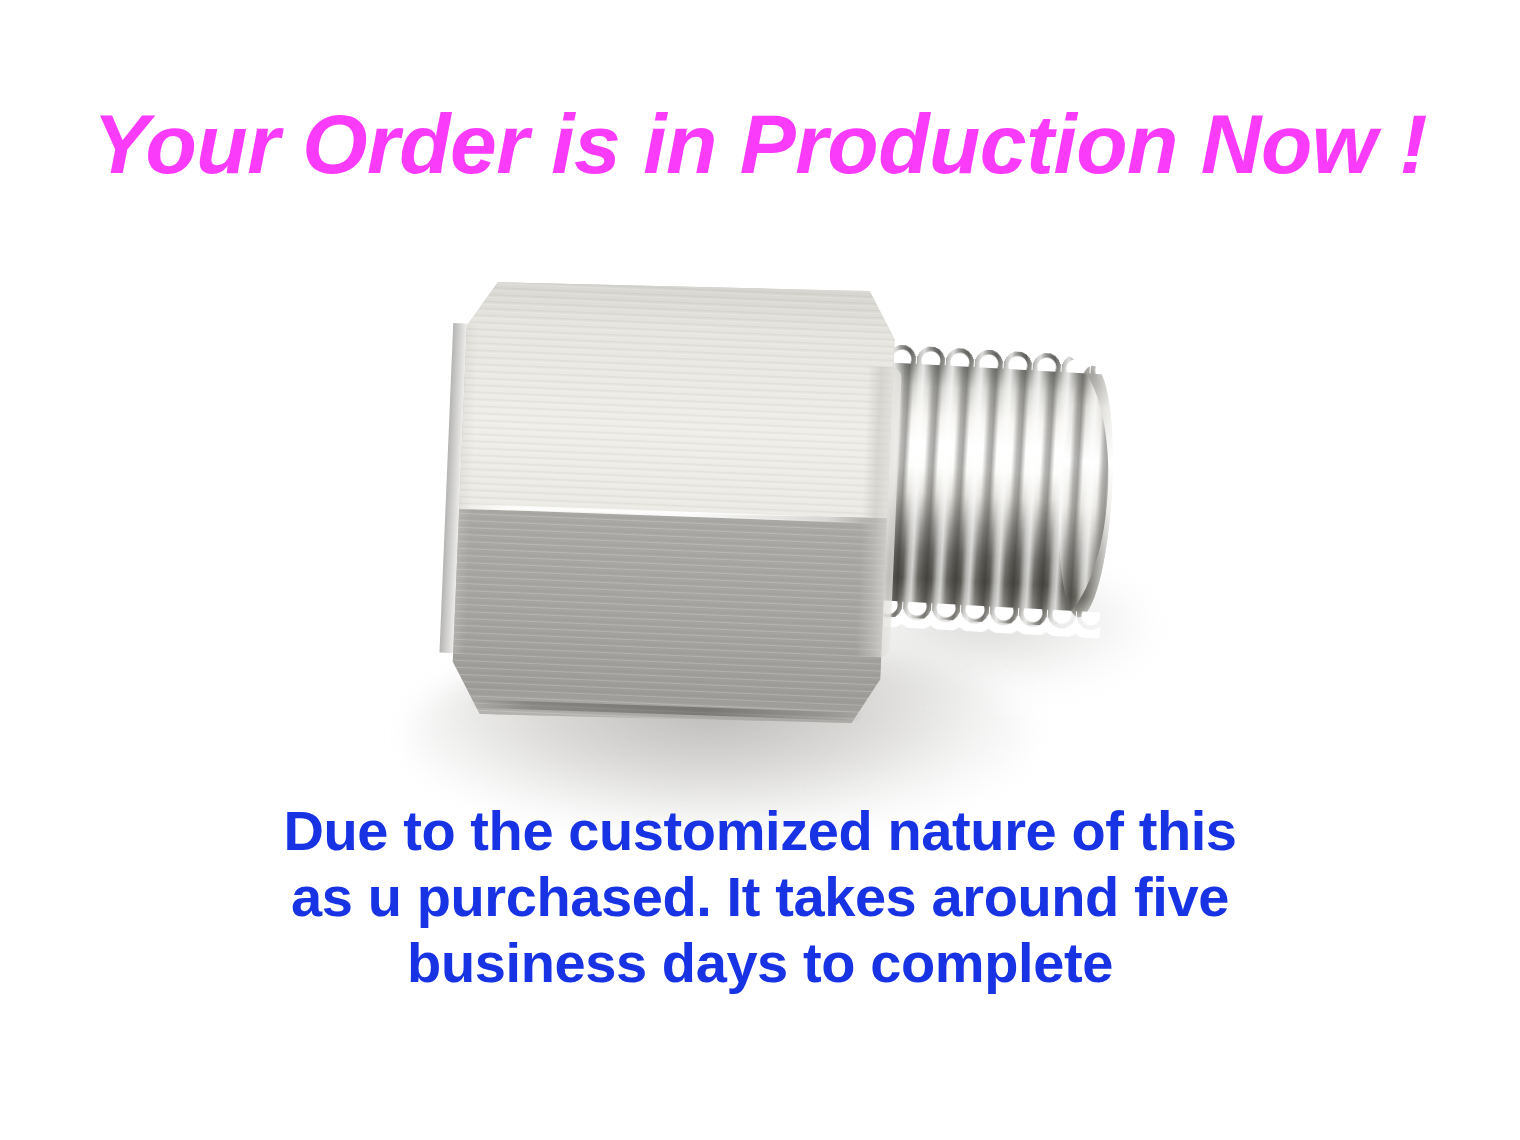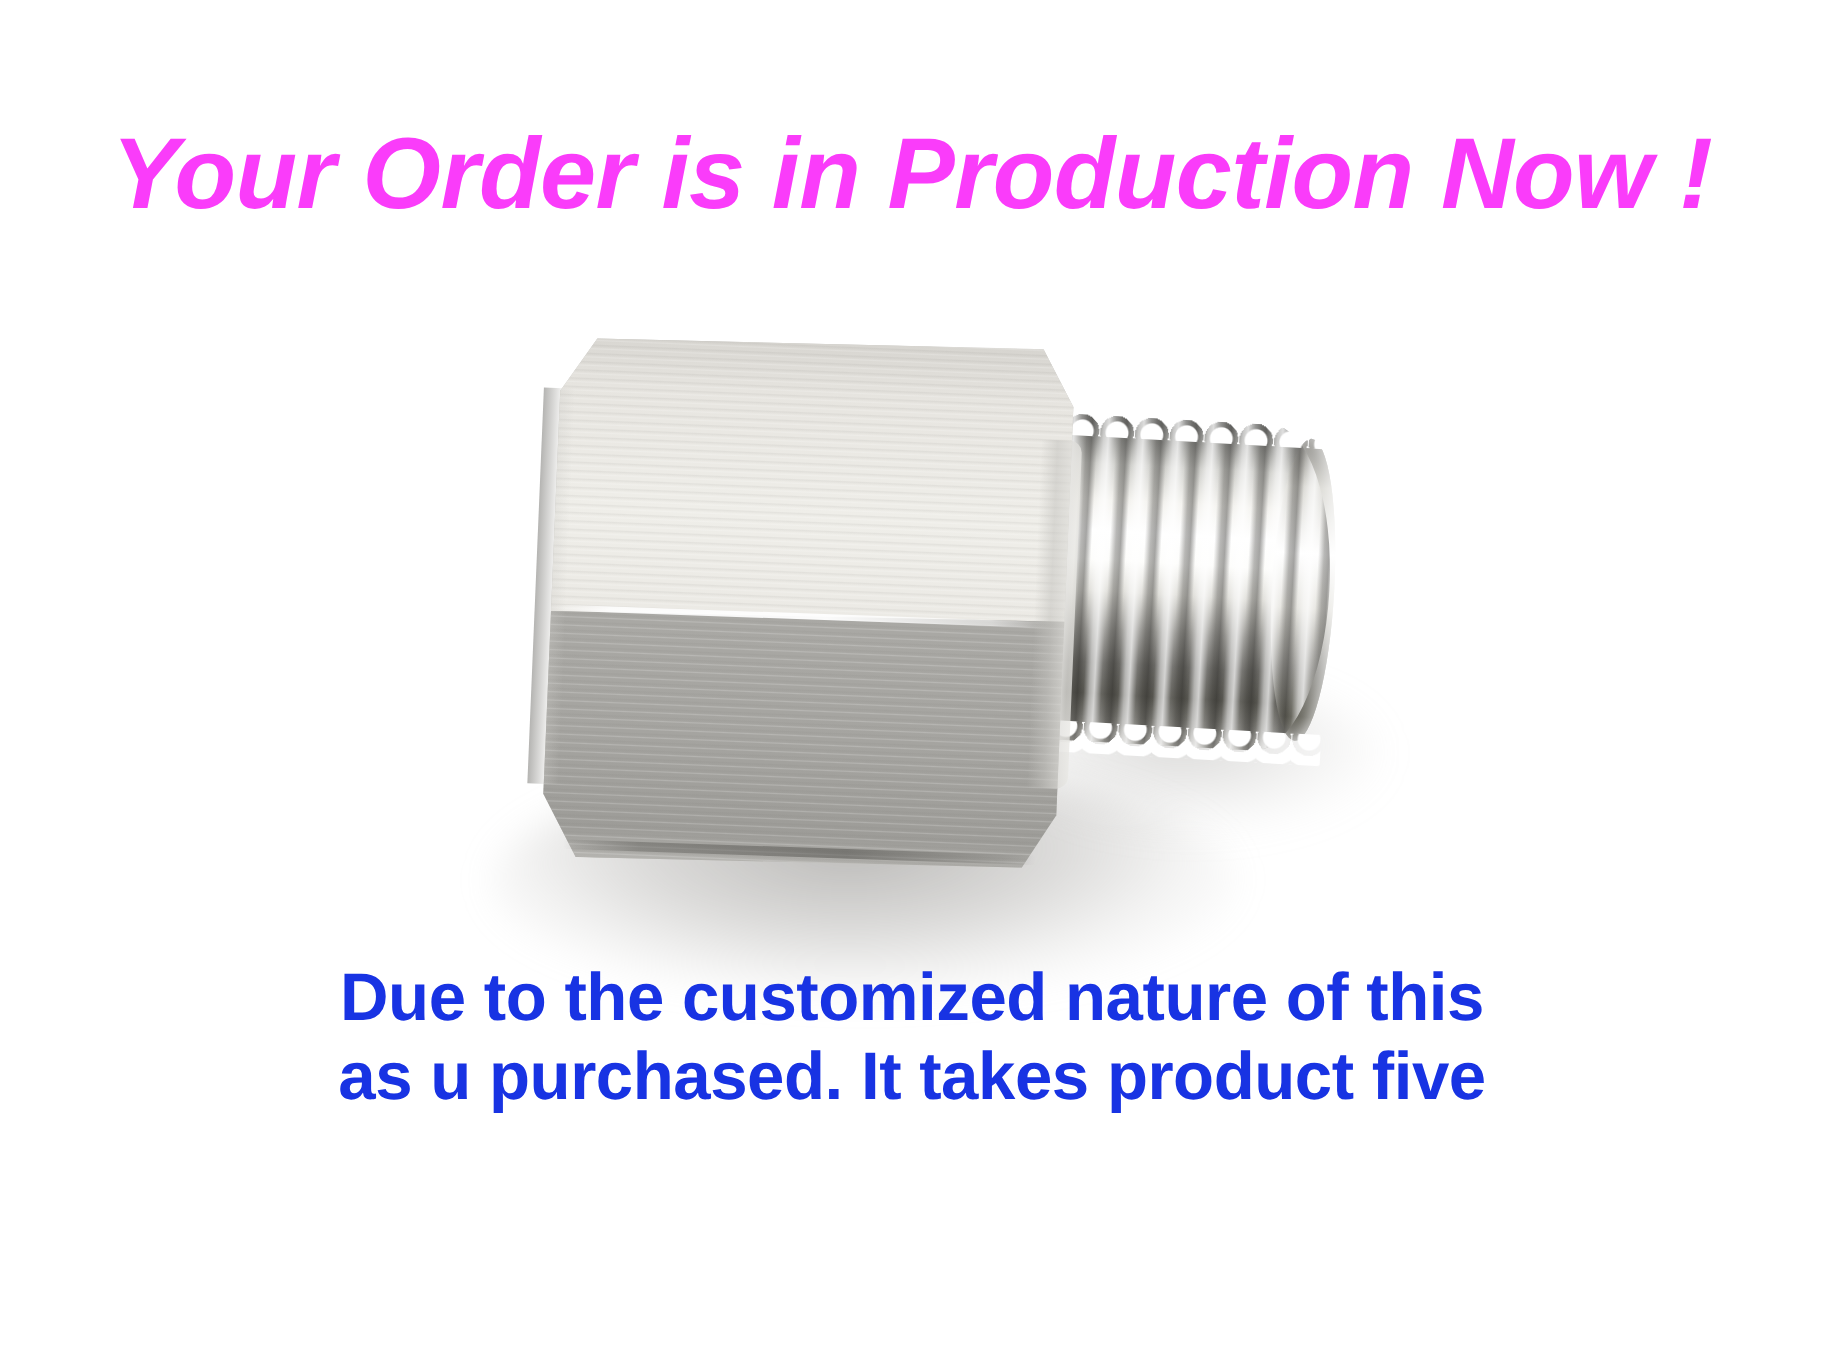--- a/index.html
+++ b/index.html
@@ -358,16 +358,17 @@
       <div id="hex-left-edge"></div>
       <div id="hex-top-rim"></div>
       <div id="hex-bottom-rim"></div>
       <div id="hex-shoulder"></div>
     </div>
 
   </div>
 
   <div id="body-copy">
     <span class="line">Due to the customized nature of this</span>
-    <span class="line">as u purchased. It takes product five</span>
+    <span class="line">as u purchased. It takes around five</span>
+    <span class="line">business days to complete</span>
   </div>
 
 </div>
 
 </body></html>

